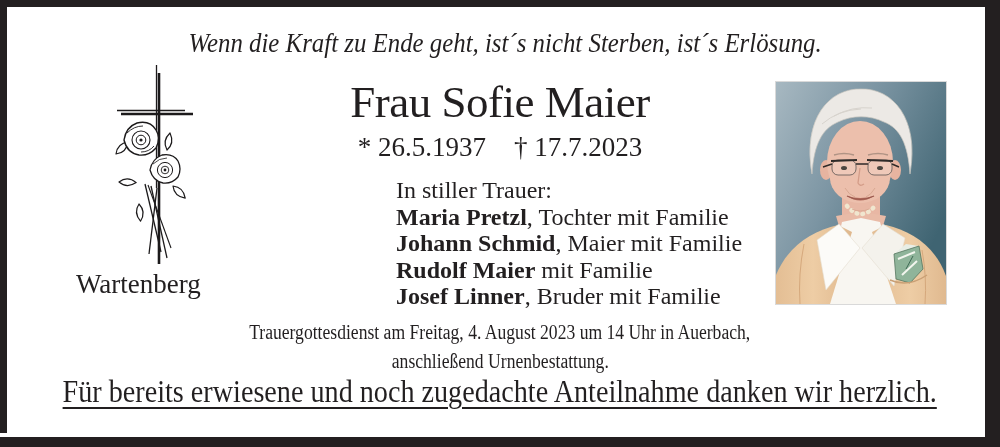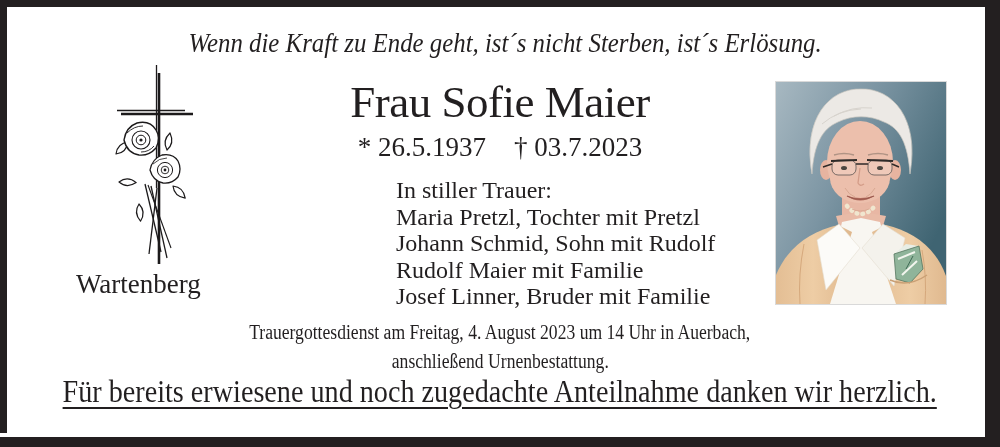--- a/index.html
+++ b/index.html
@@ -23,21 +23,21 @@
     position:absolute;left:0;right:0;top:73px;text-align:center;
     font-size:45px;line-height:58px;letter-spacing:-0.5px;
   }
   .dates{
     position:absolute;left:0;right:0;top:132px;display:flex;
     justify-content:center;gap:28px;font-size:27px;line-height:30px;
   }
   .mourning{
     position:absolute;left:360px;top:177px;font-size:24px;line-height:26.6px;margin-left:36px;
   }
-  .mourning .mname{font-weight:normal;}
+  .mourning .mname{font-weight:bold;}
   .place{
     position:absolute;left:76px;top:270px;font-size:27px;line-height:28px;
   }
   .service{
     position:absolute;left:0;right:0;top:318px;text-align:center;
     font-size:20px;line-height:28.5px;
   }
   .service .cond,.thanks .cond{
     display:inline-block;transform:scaleX(0.88);transform-origin:50% 50%;white-space:nowrap;
   }
@@ -104,30 +104,30 @@
       <circle r="7.6" stroke-width="1"></circle>
       <circle r="3.8" stroke-width="0.9"></circle>
       <circle r="1.4" fill="#1c1a1b" stroke="none"></circle>
       <path d="M -12 -6 Q -6 -12 2 -12" stroke-width="0.8" fill="none"></path>
     </g>
   </svg>
 
   <div class="title">Frau Sofie Maier</div>
   <div class="dates">
     <span>* 26.5.1937</span>
-    <span>† 03.7.2023</span>
+    <span>† 17.7.2023</span>
   </div>
 
   <div class="mourning">
     <div>In stiller Trauer:</div>
     <div>
-      <span class="mname">Maria Pretzl</span><span>, Tochter mit Pretzl</span>
-    </div>
-    <div>
-      <span class="mname">Johann Schmid</span><span>, Sohn mit Rudolf</span>
+      <span class="mname">Maria Pretzl</span><span>, Tochter mit Familie</span>
+    </div>
+    <div>
+      <span class="mname">Johann Schmid</span><span>, Maier mit Familie</span>
     </div>
     <div>
       <span class="mname">Rudolf Maier</span><span> mit Familie</span>
     </div>
     <div>
       <span class="mname">Josef Linner</span><span>, Bruder mit Familie</span>
     </div>
   </div>
 
   <div class="place">Wartenberg</div>

